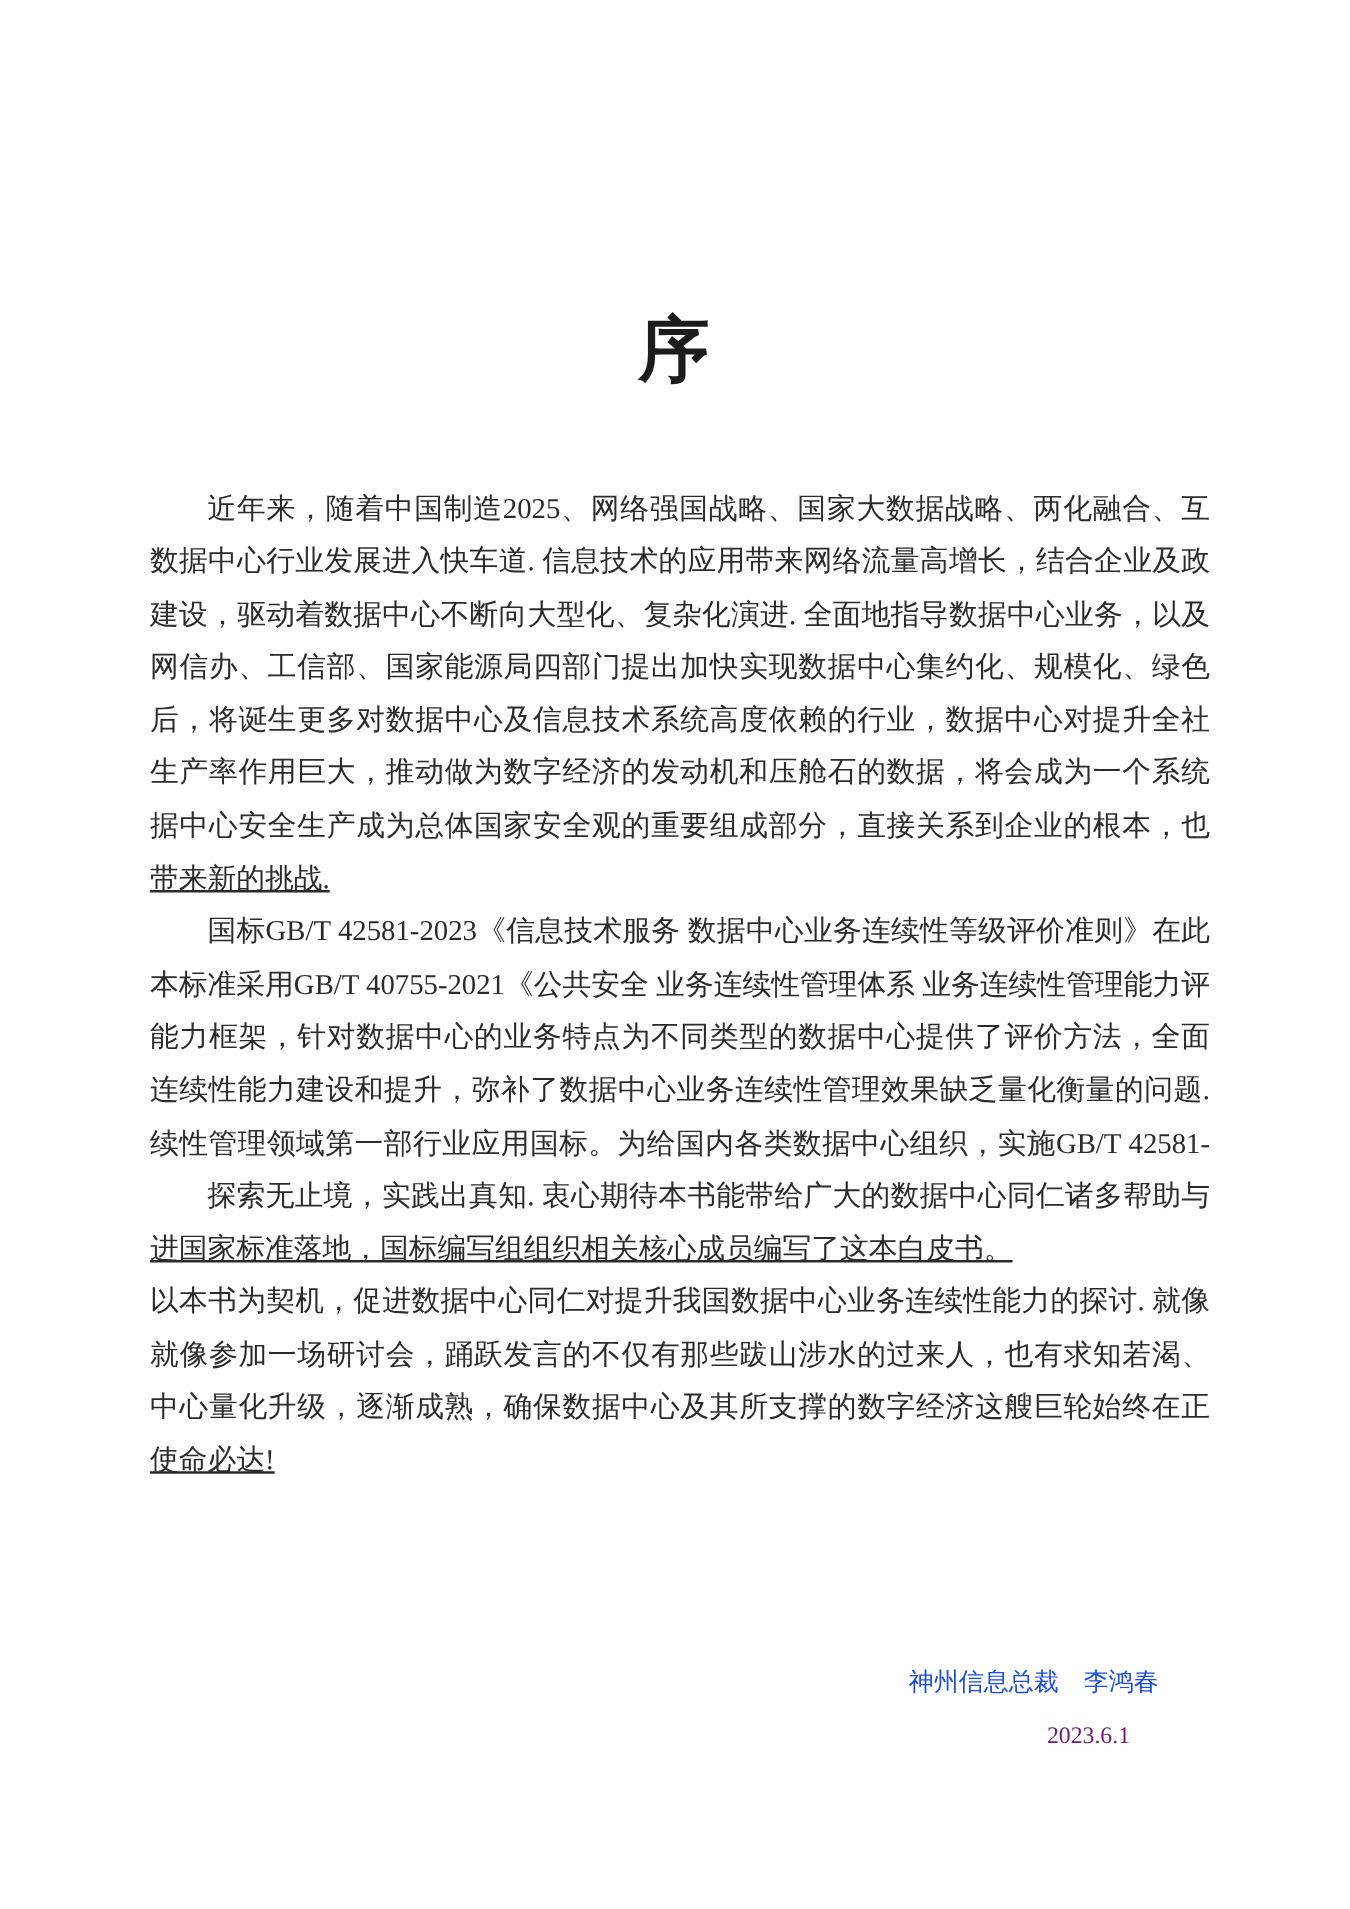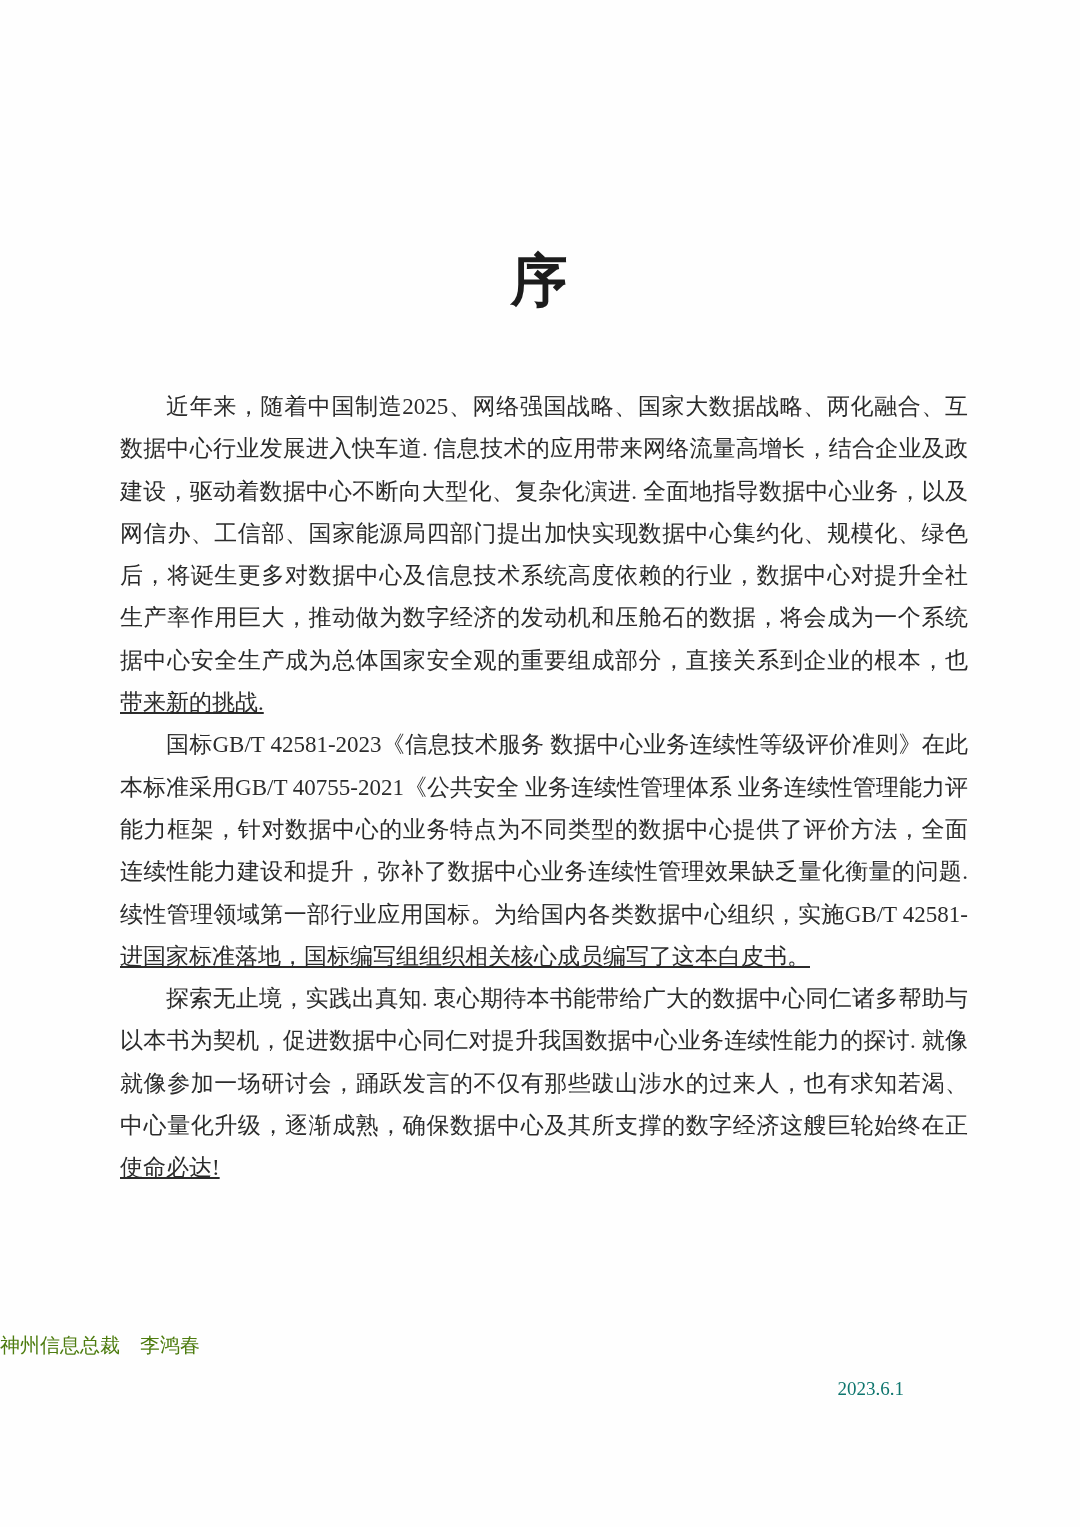--- a/index.html
+++ b/index.html
@@ -47,31 +47,32 @@
   }
   .line.para-end {
     text-align-last: left;
     text-decoration: underline;
   }
   .signature {
     position: absolute;
     top: 1332px;
     left: 0;
     right: 153px;
+    text-align: right;
     font-size: 20px;
-    color: #4d7c0f;
+    color: #1d4ed8;
   }
   .date {
     position: absolute;
     top: 1378px;
     left: 0;
     right: 176px;
     text-align: right;
     font-size: 19px;
-    color: #0f766e;
+    color: #701a75;
   }
 </style>
 </head>
 <body>
 
 <div class="page">
 
   <h1 class="title">序</h1>
 
   <div class="body-text">
@@ -82,23 +83,23 @@
     <div class="line">后，将诞生更多对数据中心及信息技术系统高度依赖的行业，数据中心对提升全社会生产效率和全要素</div>
     <div class="line">生产率作用巨大，推动做为数字经济的发动机和压舱石的数据，将会成为一个系统性的社会风险，数</div>
     <div class="line">据中心安全生产成为总体国家安全观的重要组成部分，直接关系到企业的根本，也给数据中心从业人员</div>
     <div class="line para-end">带来新的挑战.</div>
 
     <div class="line indent">国标GB/T 42581-2023《信息技术服务 数据中心业务连续性等级评价准则》在此背景下应运而生。</div>
     <div class="line">本标准采用GB/T 40755-2021《公共安全 业务连续性管理体系 业务连续性管理能力评估指南》给出的</div>
     <div class="line">能力框架，针对数据中心的业务特点为不同类型的数据中心提供了评价方法，全面地指导数据中心业务</div>
     <div class="line">连续性能力建设和提升，弥补了数据中心业务连续性管理效果缺乏量化衡量的问题. 本标准也是业务连</div>
     <div class="line">续性管理领域第一部行业应用国标。为给国内各类数据中心组织，实施GB/T 42581-2023提供参考，促</div>
+    <div class="line indent">探索无止境，实践出真知. 衷心期待本书能带给广大的数据中心同仁诸多帮助与启发，同时也希望</div>
+
     <div class="line para-end">进国家标准落地，国标编写组组织相关核心成员编写了这本白皮书。</div>
-
-    <div class="line indent">探索无止境，实践出真知. 衷心期待本书能带给广大的数据中心同仁诸多帮助与启发，同时也希望</div>
     <div class="line">以本书为契机，促进数据中心同仁对提升我国数据中心业务连续性能力的探讨. 就像参加一场研讨会</div>
     <div class="line">就像参加一场研讨会，踊跃发言的不仅有那些跋山涉水的过来人，也有求知若渴、虚心请教的后来人.</div>
     <div class="line">中心量化升级，逐渐成熟，确保数据中心及其所支撑的数字经济这艘巨轮始终在正确的航道上乘风破浪,</div>
     <div class="line para-end">使命必达!</div>
   </div>
 
   <div class="signature">神州信息总裁　李鸿春</div>
   <div class="date">2023.6.1</div>
 
 </div>

